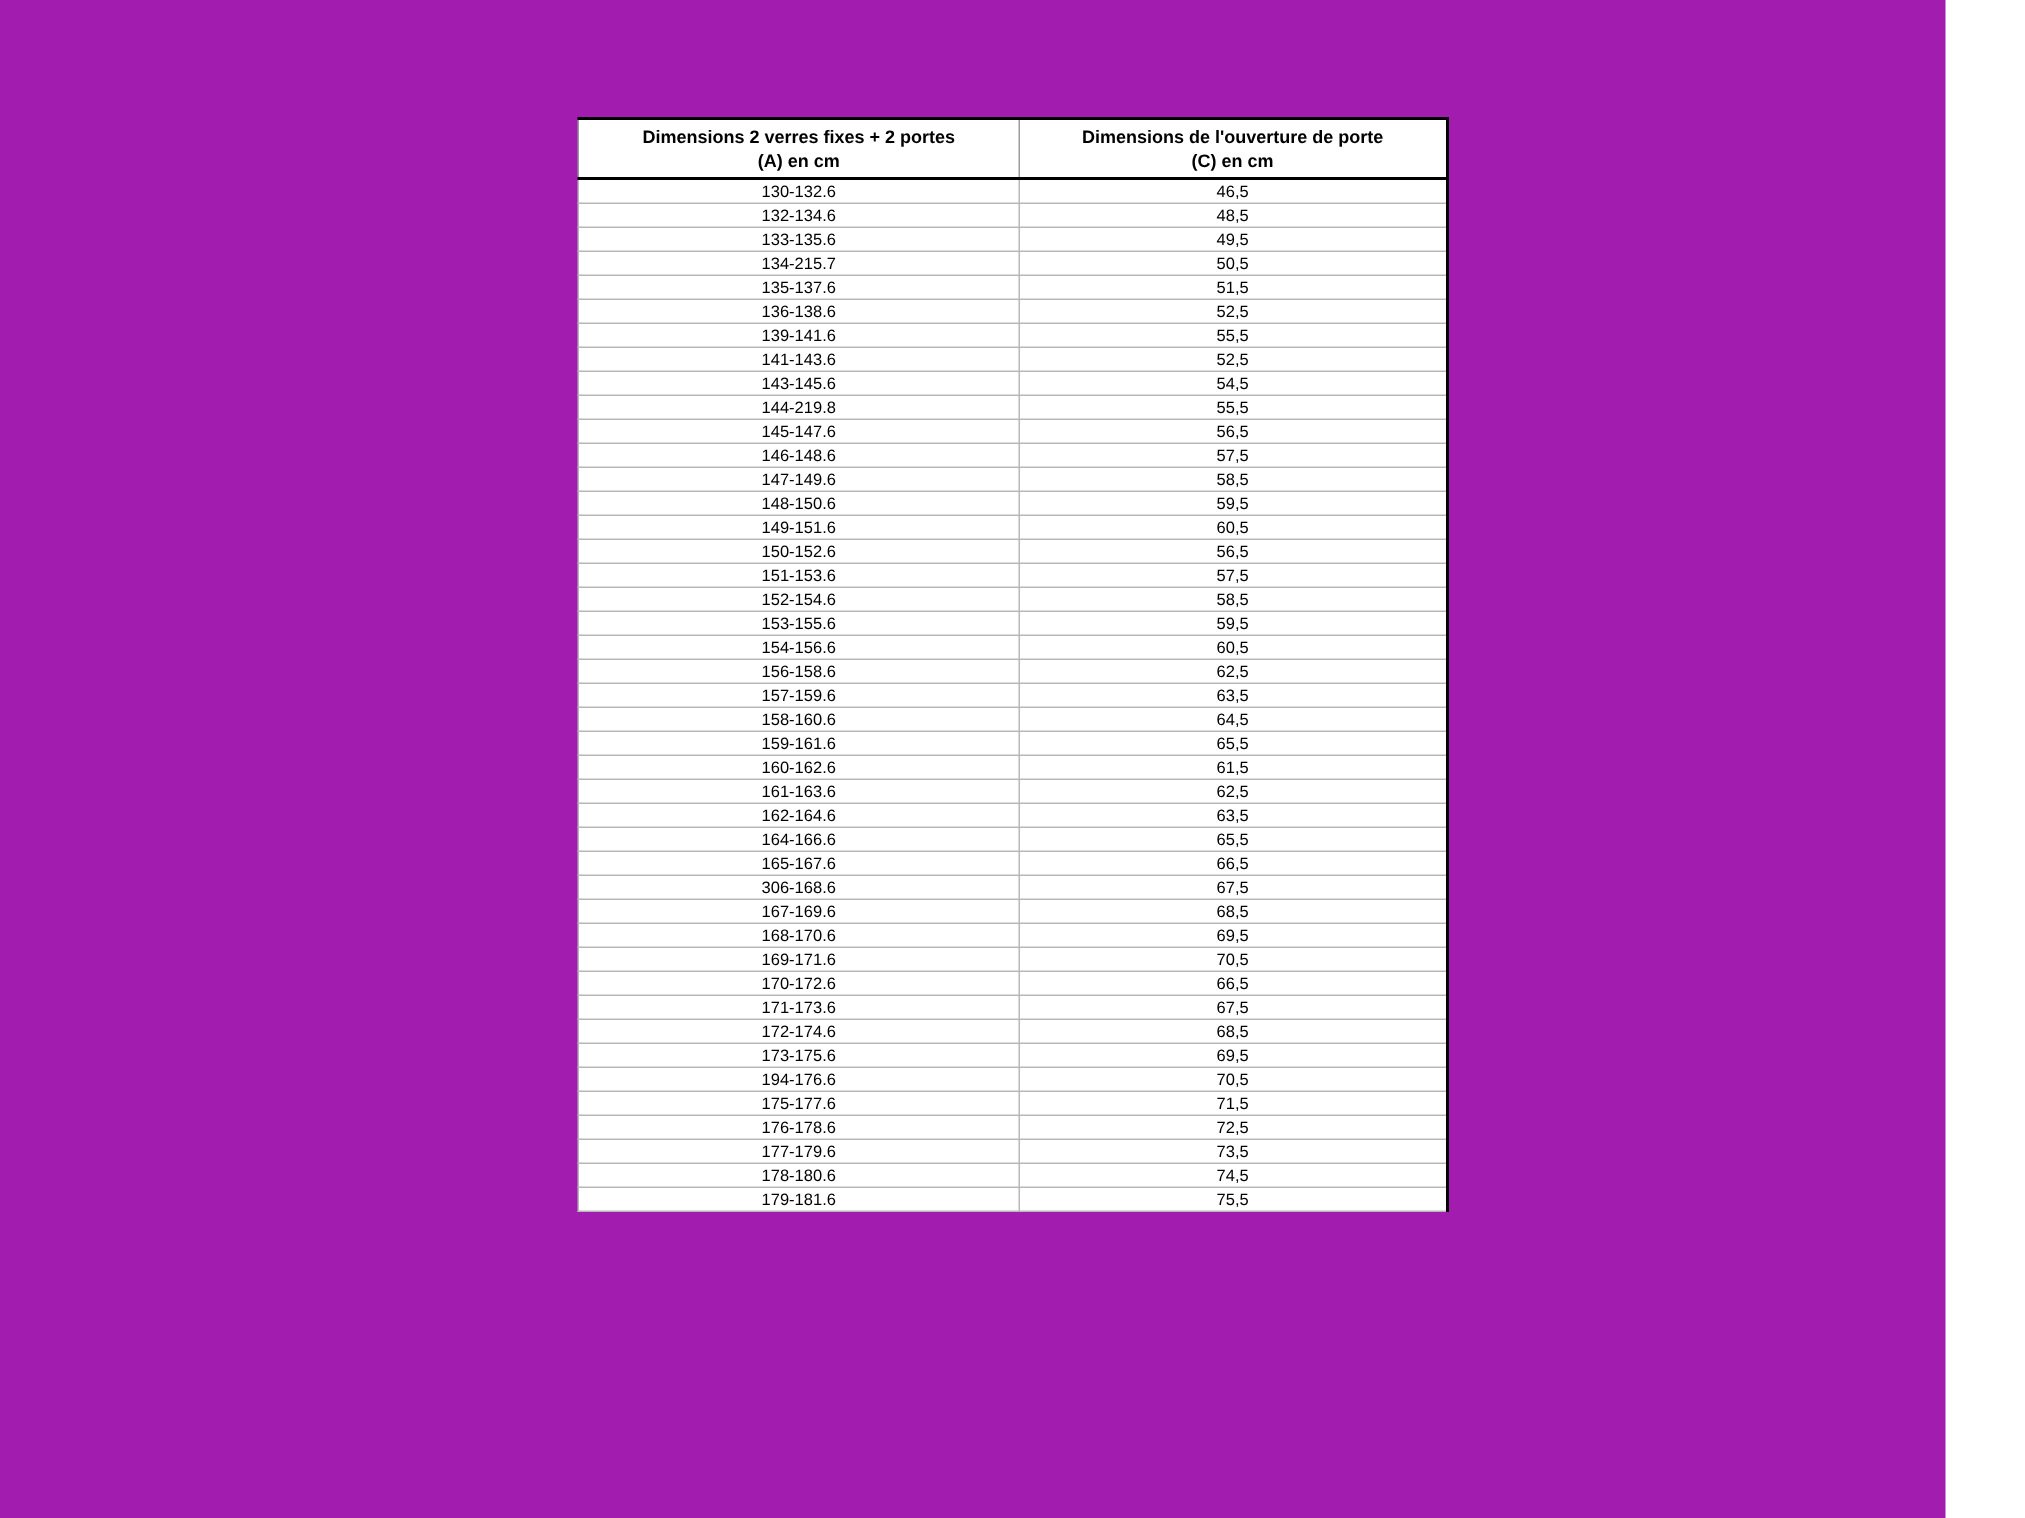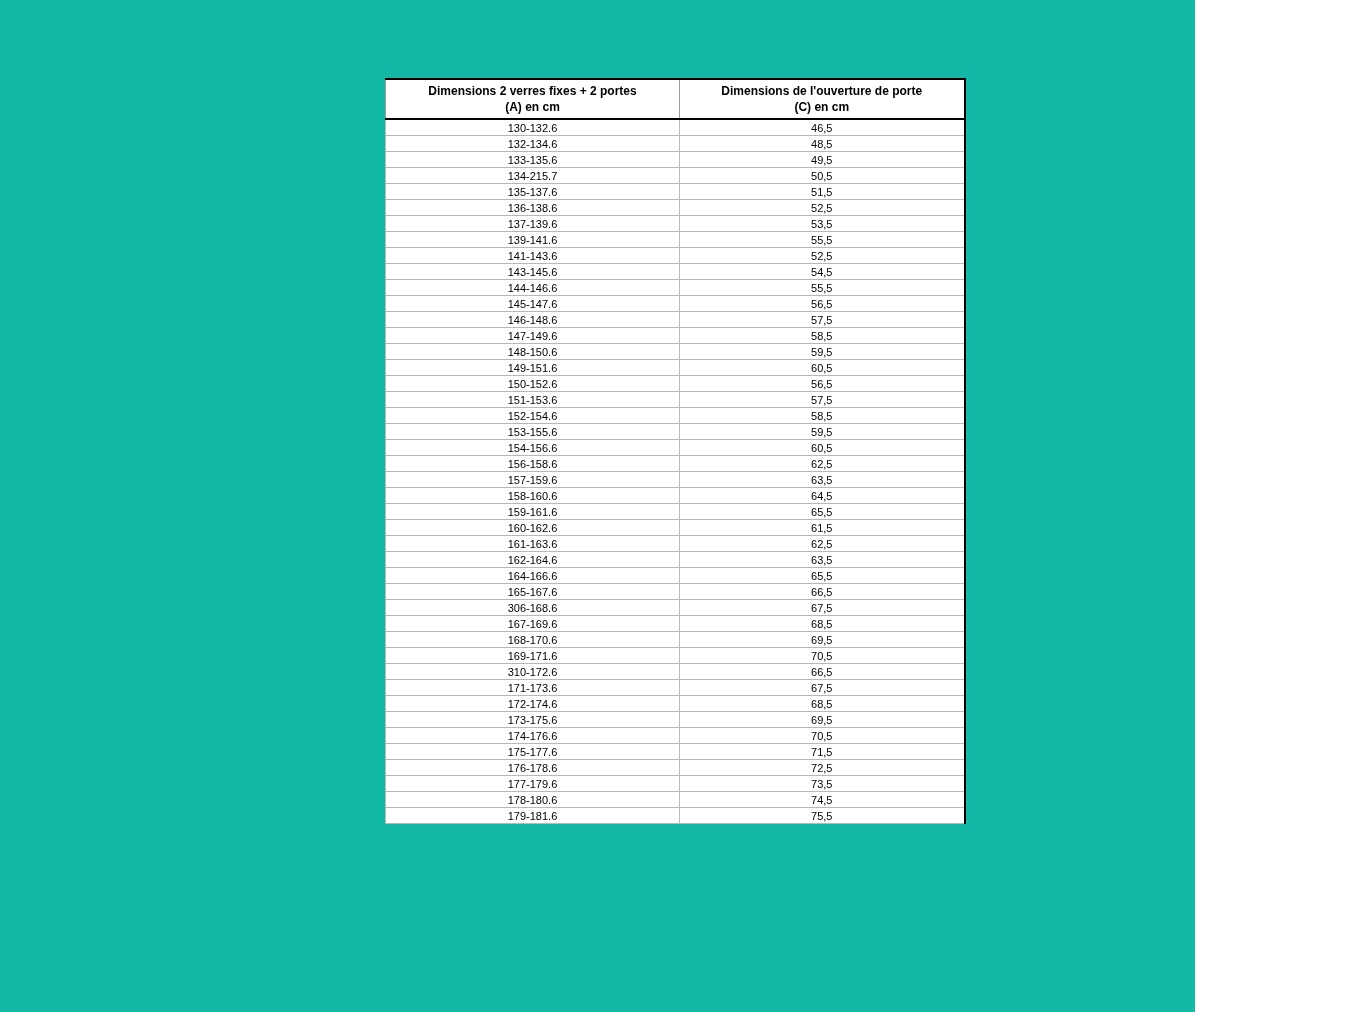--- a/index.html
+++ b/index.html
@@ -3,23 +3,23 @@
 <meta charset="utf-8">
 <style>
   html, body {
     margin: 0;
     padding: 0;
     background: #ffffff;
     font-family: "Liberation Sans", sans-serif;
   }
   .page {
     position: relative;
-    width: 1195px;
+    width: 1297px;
     height: 1012px;
-    background: #14b8a6;
+    background: #a21caf;
     overflow: hidden;
   }
   .dim-table-wrap {
     position: absolute;
     left: 385px;
     top: 78px;
     width: 579px;
   }
   table.dim-table {
     border-collapse: collapse;
@@ -102,37 +102,33 @@
           </tr>
           <tr>
             <td>135-137.6</td>
             <td>51,5</td>
           </tr>
           <tr>
             <td>136-138.6</td>
             <td>52,5</td>
           </tr>
           <tr>
-            <td>137-139.6</td>
-            <td>53,5</td>
-          </tr>
-          <tr>
             <td>139-141.6</td>
             <td>55,5</td>
           </tr>
           <tr>
             <td>141-143.6</td>
             <td>52,5</td>
           </tr>
           <tr>
             <td>143-145.6</td>
             <td>54,5</td>
           </tr>
           <tr>
-            <td>144-146.6</td>
+            <td>144-219.8</td>
             <td>55,5</td>
           </tr>
           <tr>
             <td>145-147.6</td>
             <td>56,5</td>
           </tr>
           <tr>
             <td>146-148.6</td>
             <td>57,5</td>
           </tr>
@@ -214,37 +210,37 @@
           </tr>
           <tr>
             <td>168-170.6</td>
             <td>69,5</td>
           </tr>
           <tr>
             <td>169-171.6</td>
             <td>70,5</td>
           </tr>
           <tr>
-            <td>310-172.6</td>
+            <td>170-172.6</td>
             <td>66,5</td>
           </tr>
           <tr>
             <td>171-173.6</td>
             <td>67,5</td>
           </tr>
           <tr>
             <td>172-174.6</td>
             <td>68,5</td>
           </tr>
           <tr>
             <td>173-175.6</td>
             <td>69,5</td>
           </tr>
           <tr>
-            <td>174-176.6</td>
+            <td>194-176.6</td>
             <td>70,5</td>
           </tr>
           <tr>
             <td>175-177.6</td>
             <td>71,5</td>
           </tr>
           <tr>
             <td>176-178.6</td>
             <td>72,5</td>
           </tr>

